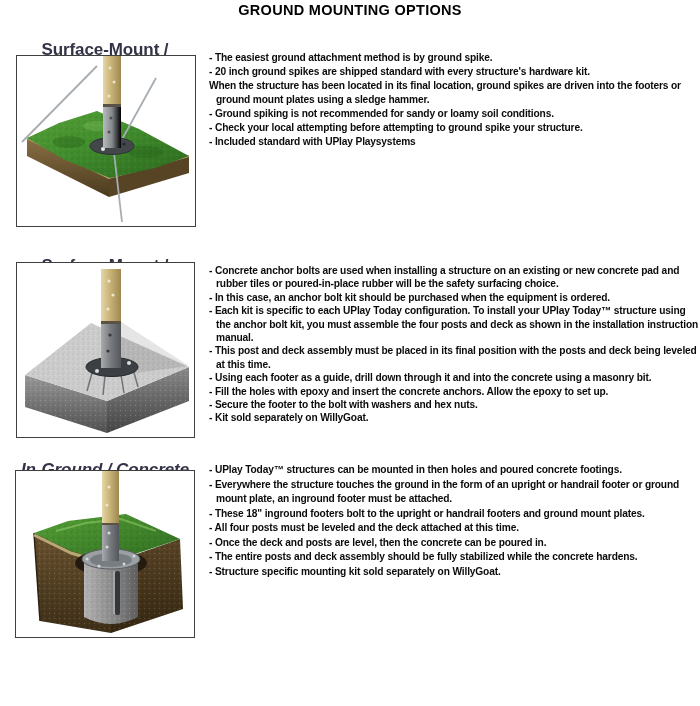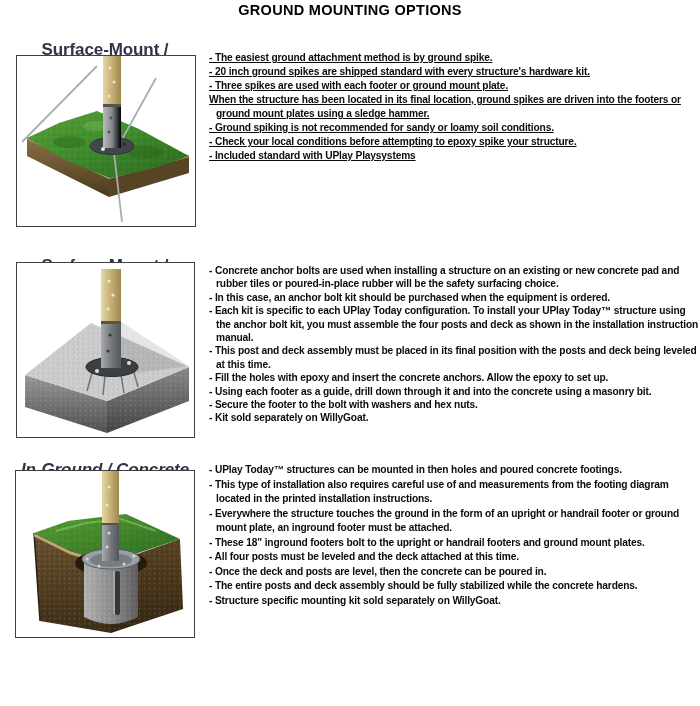--- a/index.html
+++ b/index.html
@@ -17,21 +17,21 @@
   .i1pos{top:55px;height:170px;}
   .i2pos{top:262px;height:174px;left:16px;width:177px;}
   .i3pos{top:470px;height:166px;left:15px;}
   .illus svg{display:block;width:100%;height:100%;}
 
   .bullets{position:absolute;left:209px;width:492px;}
   .b1pos{top:51px;} .b2pos{top:264px;} .b3pos{top:463px;}
   .bullet{margin:0;padding-left:7px;text-indent:-7px;
           font-size:10.2px;font-weight:bold;color:#0b0b0b;
           letter-spacing:-.15px;line-height:13.6px;}
-  .b1pos .bullet{line-height:14px;text-decoration:underline;}
+  .b1pos .bullet{line-height:14px;}
   .b2pos .bullet{line-height:13.4px;}
   .b3pos .bullet{line-height:14.5px;}
 </style>
 </head>
 <body>
 
 <div class="page">
 
   <div class="title">GROUND MOUNTING OPTIONS</div>
 
@@ -92,24 +92,23 @@
         <circle cx="97" cy="26" r="1.5" fill="#efe6c8"></circle>
         <circle cx="92" cy="40" r="1.5" fill="#efe6c8"></circle>
         <circle cx="94" cy="62" r="1.5" fill="#4f5357"></circle>
         <circle cx="92" cy="76" r="1.5" fill="#4f5357"></circle>
       </svg>
     </div>
 
     <div class="bullets b1pos">
       <p class="bullet">- The easiest ground attachment method is by ground spike.</p>
       <p class="bullet">- 20 inch ground spikes are shipped standard with every structure's hardware kit.</p>
-      <p class="bullet">- Three spikes are used with each footer or ground mount plate.</p>
       <p class="bullet">When the structure has been located in its final location, ground spikes are driven into the footers or ground mount plates using a sledge hammer.</p>
       <p class="bullet">- Ground spiking is not recommended for sandy or loamy soil conditions.</p>
-      <p class="bullet">- Check your local conditions before attempting to epoxy spike your structure.</p>
+      <p class="bullet">- Check your local attempting before attempting to ground spike your structure.</p>
       <p class="bullet">- Included standard with UPlay Playsystems</p>
     </div>
   </section>
 
   <section>
     <h2 class="heading h2pos">Surface-Mount / Concrete Anchor</h2>
 
     <div class="illus i2pos">
       <svg viewBox="0 0 177 174" preserveAspectRatio="none">
         <defs>
@@ -165,22 +164,22 @@
         <circle cx="93" cy="72" r="1.6" fill="#35383c"></circle>
         <circle cx="91" cy="88" r="1.6" fill="#35383c"></circle>
       </svg>
     </div>
 
     <div class="bullets b2pos">
       <p class="bullet">- Concrete anchor bolts are used when installing a structure on an existing or new concrete pad and rubber tiles or poured-in-place rubber will be the safety surfacing choice.</p>
       <p class="bullet">- In this case, an anchor bolt kit should be purchased when the equipment is ordered.</p>
       <p class="bullet">- Each kit is specific to each UPlay Today configuration. To install your UPlay Today™ structure using the anchor bolt kit, you must assemble the four posts and deck as shown in the installation instruction manual.</p>
       <p class="bullet">- This post and deck assembly must be placed in its final position with the posts and deck being leveled at this time.</p>
+      <p class="bullet">- Using each footer as a guide, drill down through it and into the concrete using a masonry bit.</p>
       <p class="bullet">- Fill the holes with epoxy and insert the concrete anchors. Allow the epoxy to set up.</p>
-      <p class="bullet">- Using each footer as a guide, drill down through it and into the concrete using a masonry bit.</p>
       <p class="bullet">- Secure the footer to the bolt with washers and hex nuts.</p>
       <p class="bullet">- Kit sold separately on WillyGoat.</p>
     </div>
   </section>
 
   <section>
     <h2 class="heading h3pos">In-Ground / Concrete Footing</h2>
 
     <div class="illus i3pos">
       <svg viewBox="0 0 178 166" preserveAspectRatio="none">
@@ -250,21 +249,20 @@
         <rect x="86" y="0" width="17" height="52" fill="url(#tan3)"></rect>
         <circle cx="93" cy="16" r="1.5" fill="#efe6c8"></circle>
         <circle cx="91" cy="34" r="1.5" fill="#efe6c8"></circle>
         <circle cx="93" cy="62" r="1.5" fill="#d7d7d7"></circle>
         <circle cx="91" cy="76" r="1.5" fill="#d7d7d7"></circle>
       </svg>
     </div>
 
     <div class="bullets b3pos">
       <p class="bullet">- UPlay Today™ structures can be mounted in then holes and poured concrete footings.</p>
-      <p class="bullet">- This type of installation also requires careful use of and measurements from the footing diagram located in the printed installation instructions.</p>
       <p class="bullet">- Everywhere the structure touches the ground in the form of an upright or handrail footer or ground mount plate, an inground footer must be attached.</p>
       <p class="bullet">- These 18" inground footers bolt to the upright or handrail footers and ground mount plates.</p>
       <p class="bullet">- All four posts must be leveled and the deck attached at this time.</p>
       <p class="bullet">- Once the deck and posts are level, then the concrete can be poured in.</p>
       <p class="bullet">- The entire posts and deck assembly should be fully stabilized while the concrete hardens.</p>
       <p class="bullet">- Structure specific mounting kit sold separately on WillyGoat.</p>
     </div>
   </section>
 
 </div>

